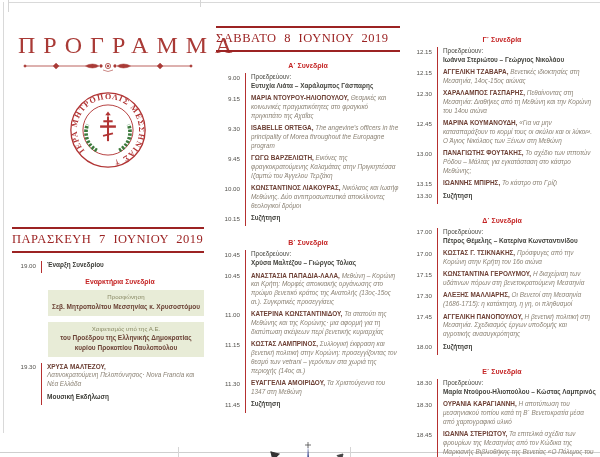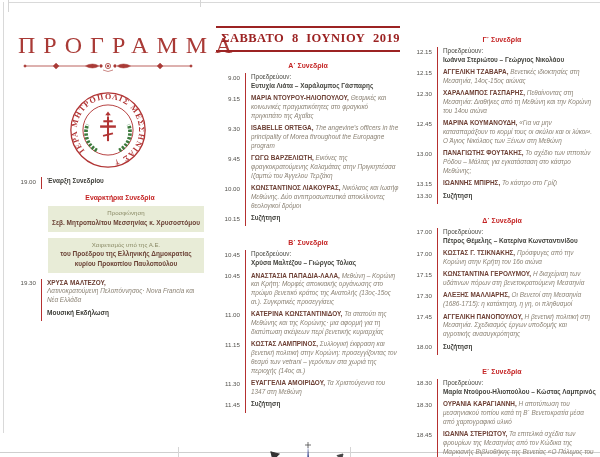--- a/index.html
+++ b/index.html
@@ -19,22 +19,22 @@
   .col{position:absolute;top:26px;}
   .col-left{left:12px;width:192px;}
   .col-mid{left:216px;width:184px;}
   .col-right{left:408px;width:188px;}
 
   h1.prog-title{font-family:"Liberation Serif",serif;font-weight:400;color:#a93a36;
      font-size:24px;letter-spacing:8px;text-align:center;margin:6px 0 0 6px;}
   .flourish{display:block;margin:2px auto 0;}
   .seal{display:block;margin:16px auto 0;}
 
-  .day-header{font-family:"Liberation Serif",serif;font-weight:bold;color:#9c2323;
-     text-align:right;font-size:12.5px;letter-spacing:.5px;word-spacing:4px;
+  .day-header{font-family:"Liberation Serif",serif;font-weight:normal;color:#9c2323;
+     text-align:left;font-size:12.5px;letter-spacing:.5px;word-spacing:4px;
      border-top:2px solid #9c2323;border-bottom:2px solid #9c2323;padding:3px 0 4px;}
   .col-left .day-header{margin-top:58px;}
 
   .session{margin-top:10px;}
   .session + .session{margin-top:13px;}
   .session-title{color:#c42323;font-weight:bold;font-size:7px;text-align:center;margin-bottom:4px;}
   .row{display:flex;align-items:stretch;}
   .time{width:24px;flex:0 0 24px;text-align:right;padding-right:5px;
         font-size:6.2px;color:#55534e;padding-top:.5px;}
   .content{border-left:1.5px solid #b53030;padding:0 0 3.5px 5px;flex:1;
@@ -106,20 +106,21 @@
       </g>
       <g fill="#b13434">
         <path d="M39 26 l3 -4 l3 4 l-2.4 0 l0 2.5 l-1.2 0 l0 -2.5 z"></path>
         <rect x="40.9" y="28" width="2.2" height="26"></rect>
         <rect x="37" y="31.5" width="10" height="2.2"></rect>
         <rect x="33.5" y="37" width="17" height="2.6"></rect>
         <rect x="36.5" y="46" width="11" height="2" transform="rotate(-14 42 47)"></rect>
       </g>
     </svg>
 
+    <div class="day-header">ΠΑΡΑΣΚΕΥΗ 7 ΙΟΥΝΙΟΥ 2019</div>
 
     <div class="fri-rows">
       <div class="row">
         <div class="time">19.00</div>
         <div class="content"><span class="discussion">Έναρξη Συνεδρίου</span></div>
       </div>
 
       <div class="mini-title">Εναρκτήρια Συνεδρία</div>
 
       <div class="box">

